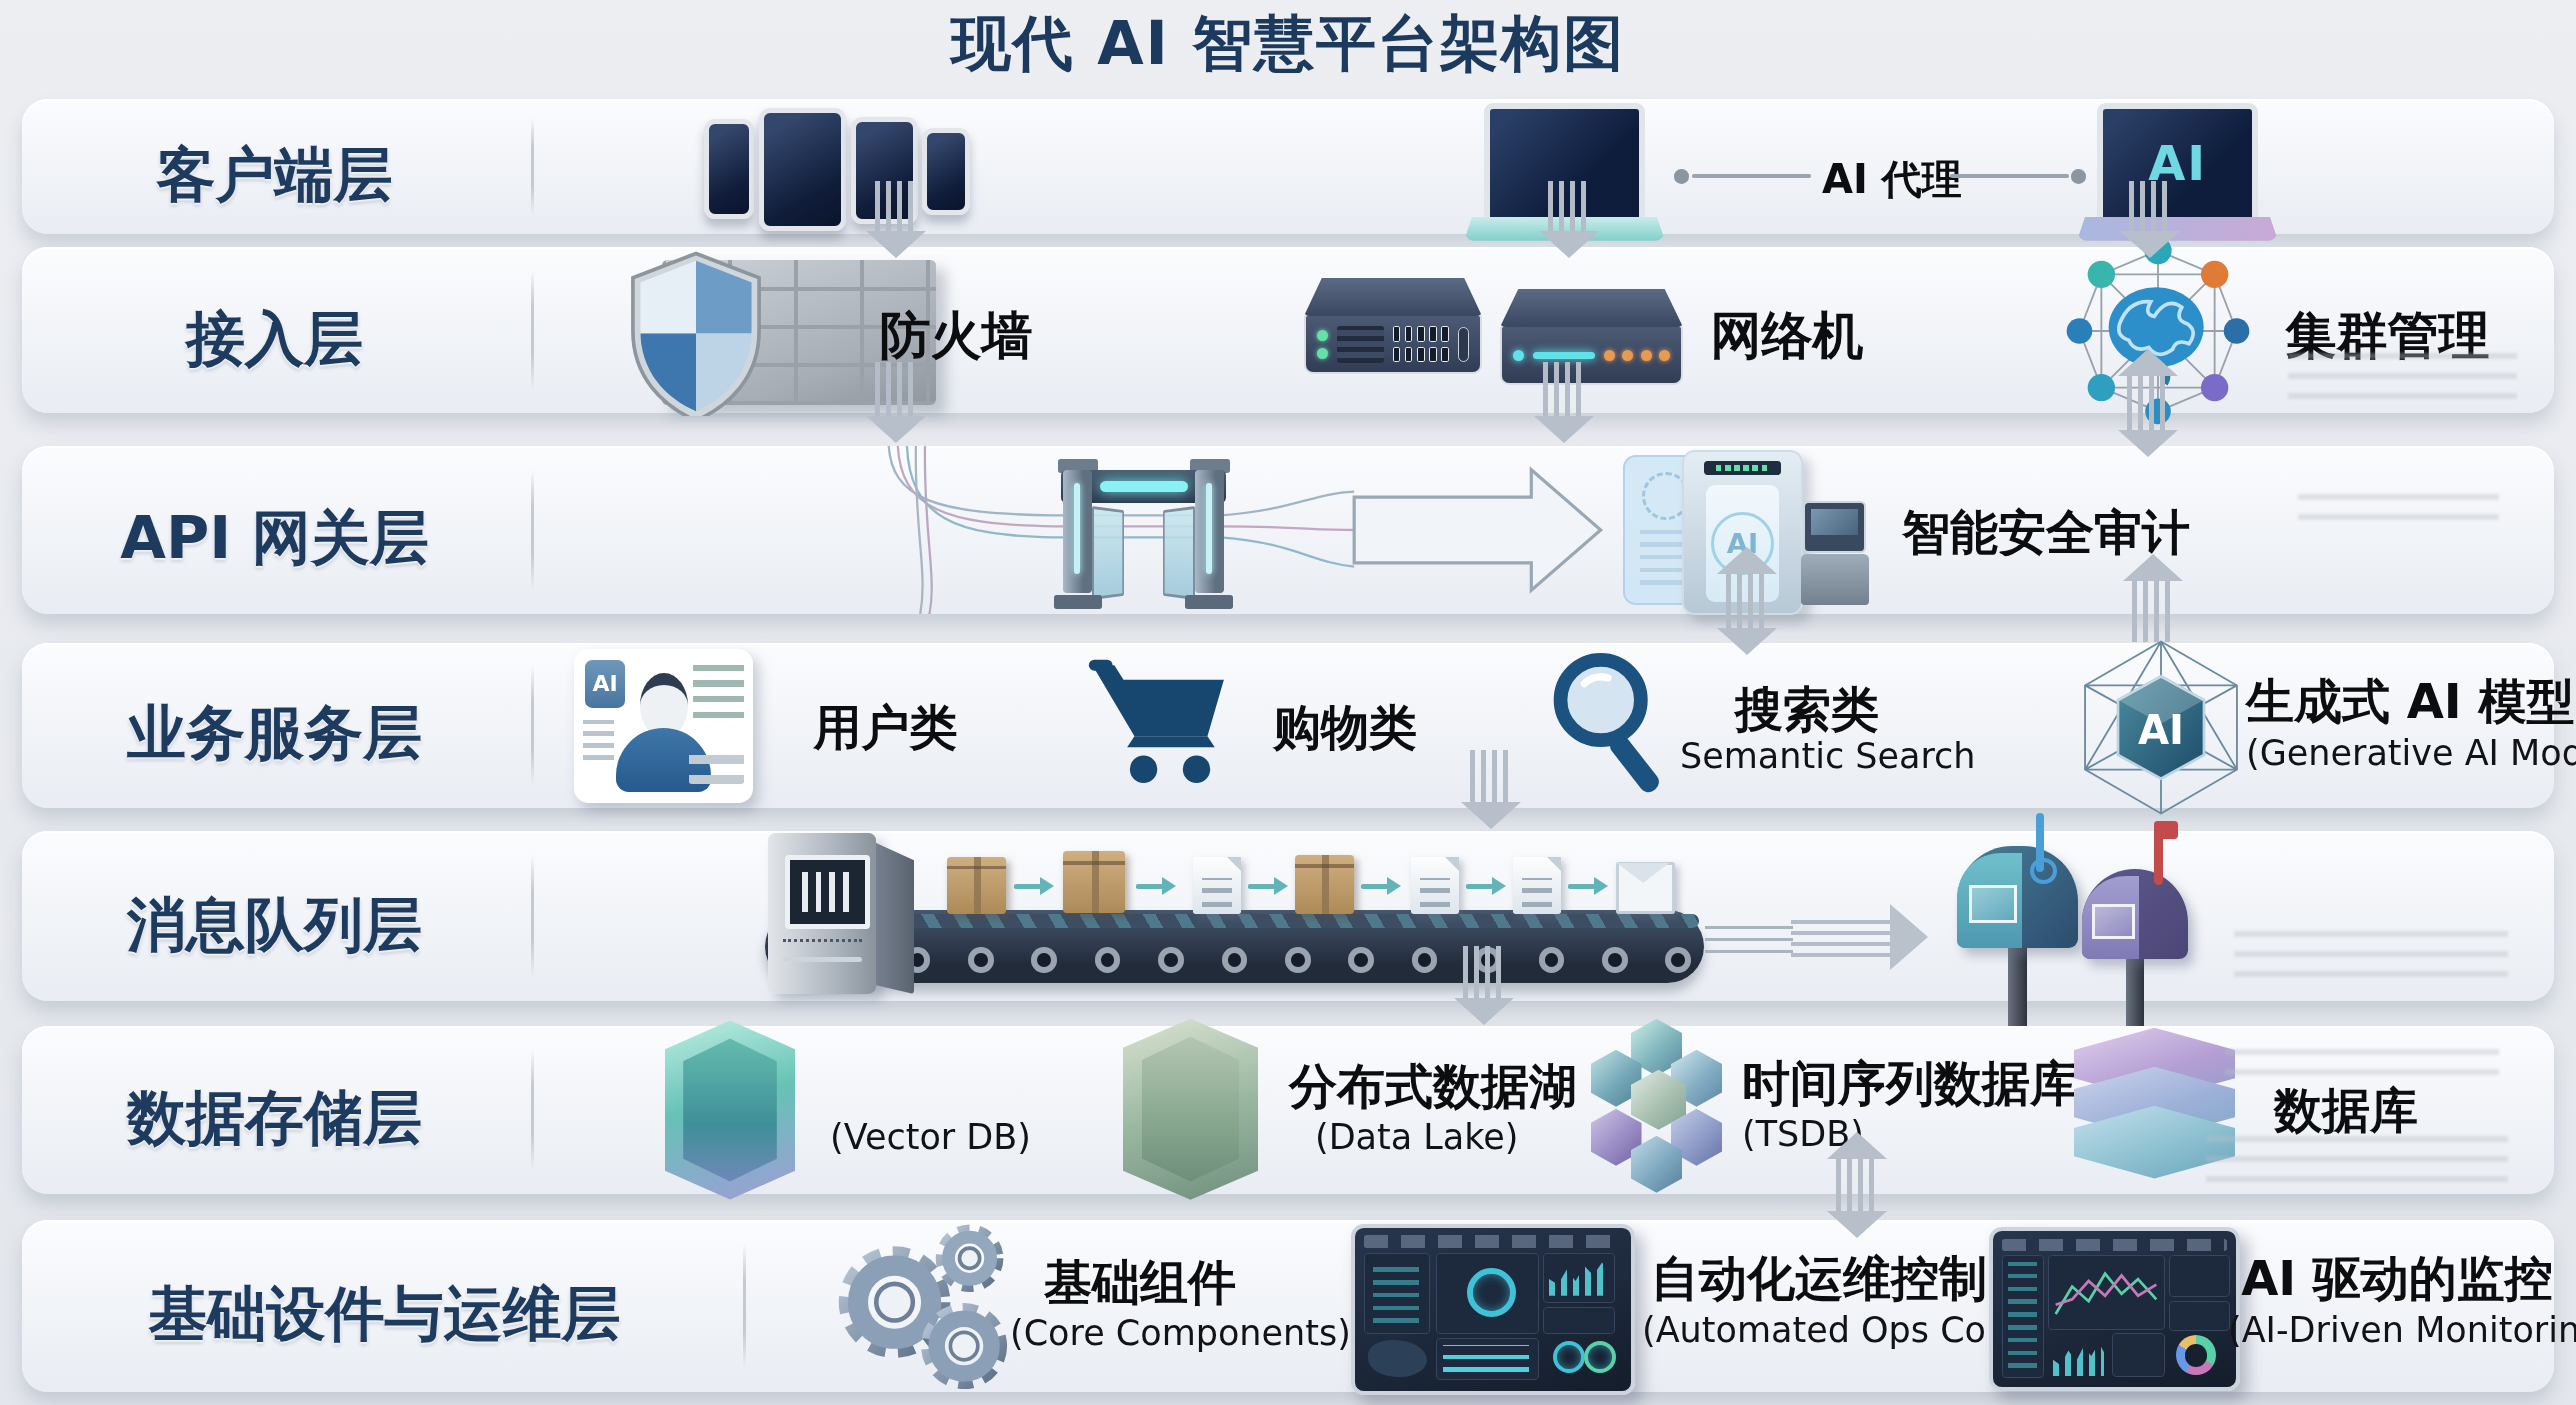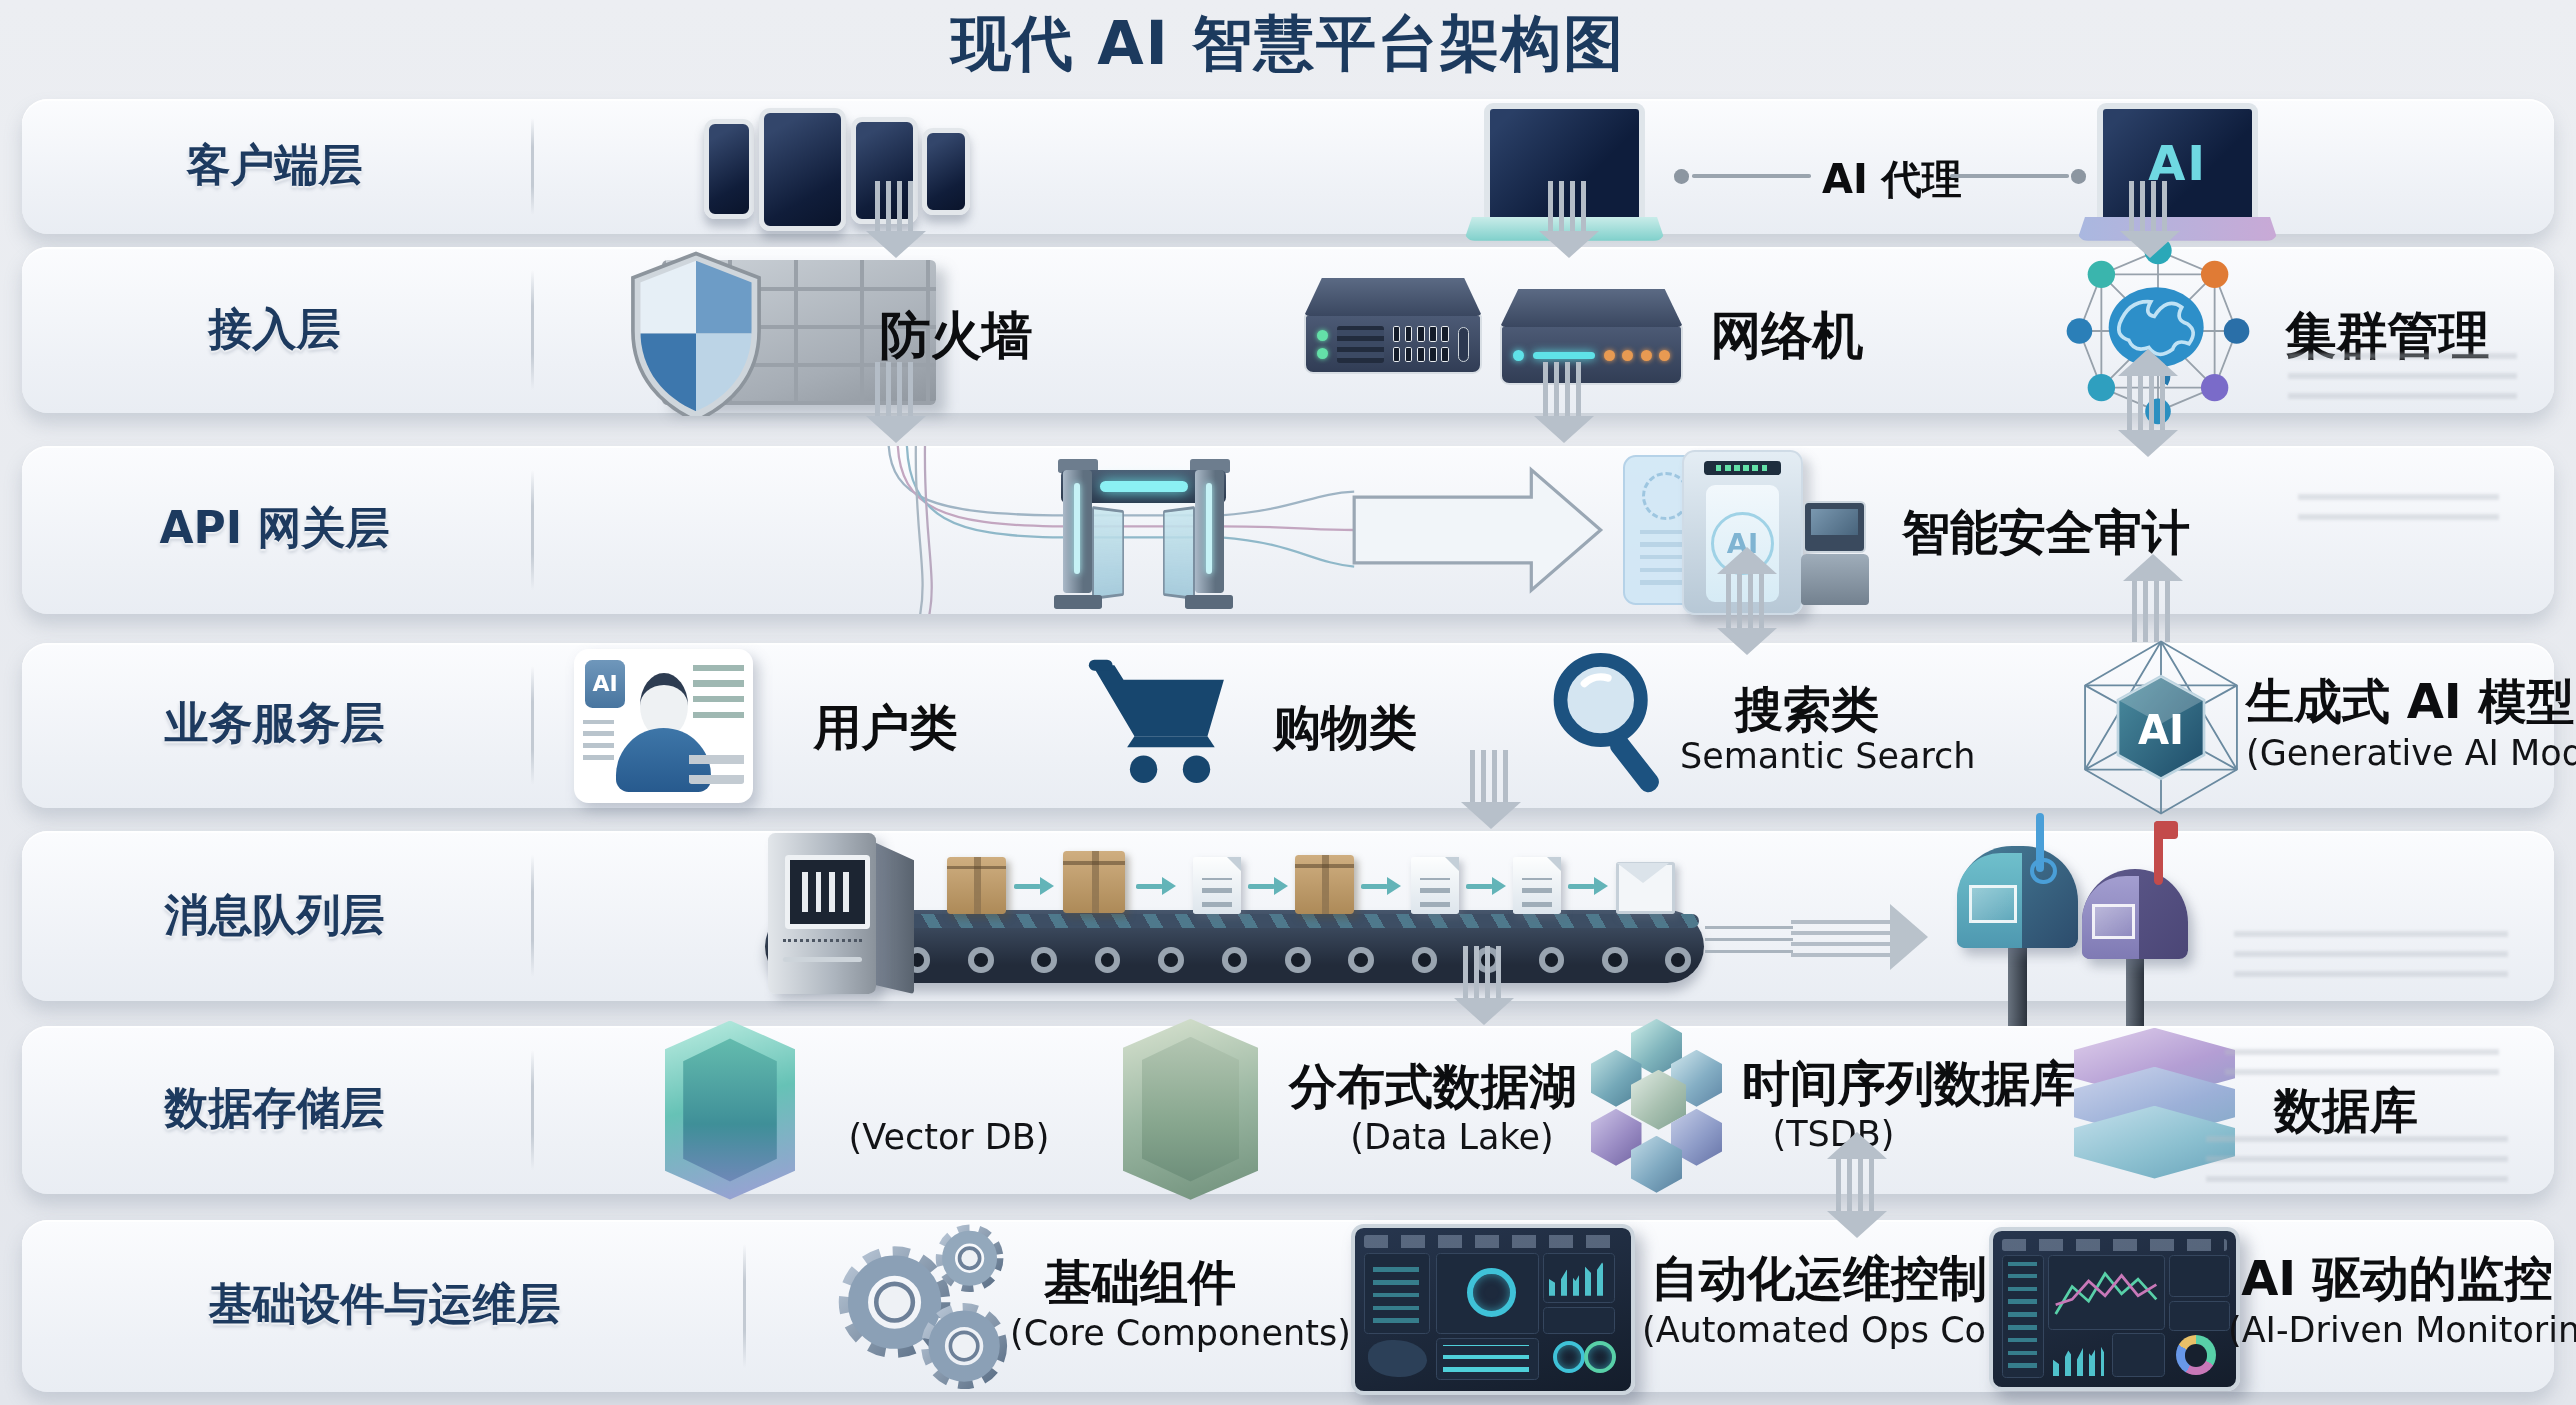--- a/index.html
+++ b/index.html
@@ -6,27 +6,27 @@
   body{width:2576px;height:1405px;overflow:hidden;background:linear-gradient(180deg,#eceef2,#e3e6ec);
        font-family:"DejaVu Sans","Liberation Sans",sans-serif;}
   #canvas{position:relative;width:2576px;height:1405px;}
 
   .title{position:absolute;top:3.7px;left:0;width:100%;text-align:center;
          font-size:60px;font-weight:bold;color:#1c3a5e;letter-spacing:1.8px;}
 
   .row{position:absolute;left:22px;width:2532px;border-radius:25.6px;
        background:linear-gradient(180deg,#fbfcfe,#eef1f6 70%,#e9edf3);
        box-shadow:0 11px 18.3px rgba(130,142,158,.30), inset 0 1.8px 0 #ffffff;}
-  .row-label{position:absolute;color:#1d3a5f;font-weight:bold;font-size:44px;
+  .row-label{position:absolute;color:#1d3a5f;font-weight:bold;font-size:59px;
              text-align:center;text-shadow:0 1.8px 1.8px rgba(255,255,255,.8),0 2.7px 3.7px rgba(40,60,90,.25);}
   .divider{position:absolute;width:2.7px;top:14%;bottom:14%;
            background:linear-gradient(180deg,rgba(180,188,198,0),#c3cad3 30%,#c3cad3 70%,rgba(180,188,198,0));}
 
   .ilabel{position:absolute;font-size:48px;font-weight:bold;color:#0c0d0f;text-align:center;white-space:nowrap;}
-  .isub{position:absolute;font-size:35px;font-weight:500;color:#121316;text-align:center;white-space:nowrap;}
+  .isub{position:absolute;font-size:35px;font-weight:500;color:#121316;text-align:left;white-space:nowrap;}
 
   
   .varrow{position:absolute;width:82px;display:flex;flex-direction:column;align-items:center;z-index:5;}
   .varrow .sh{width:42px;flex:1;background:repeating-linear-gradient(90deg,#b4bdc7 0 4.6px,rgba(0,0,0,0) 4.6px 11px);}
   .varrow .hd{width:0;height:0;border-left:30px solid transparent;border-right:30px solid transparent;border-top:27.4px solid #b7c0ca;}
   .varrow .hu{width:0;height:0;border-left:30px solid transparent;border-right:30px solid transparent;border-bottom:27.4px solid #b7c0ca;}
 
   
   .device{position:absolute;border:5.5px solid #e3e7eb;border-radius:11px;
           background:linear-gradient(150deg,#33466b 15%,#101d3a 70%,#0a142b);

